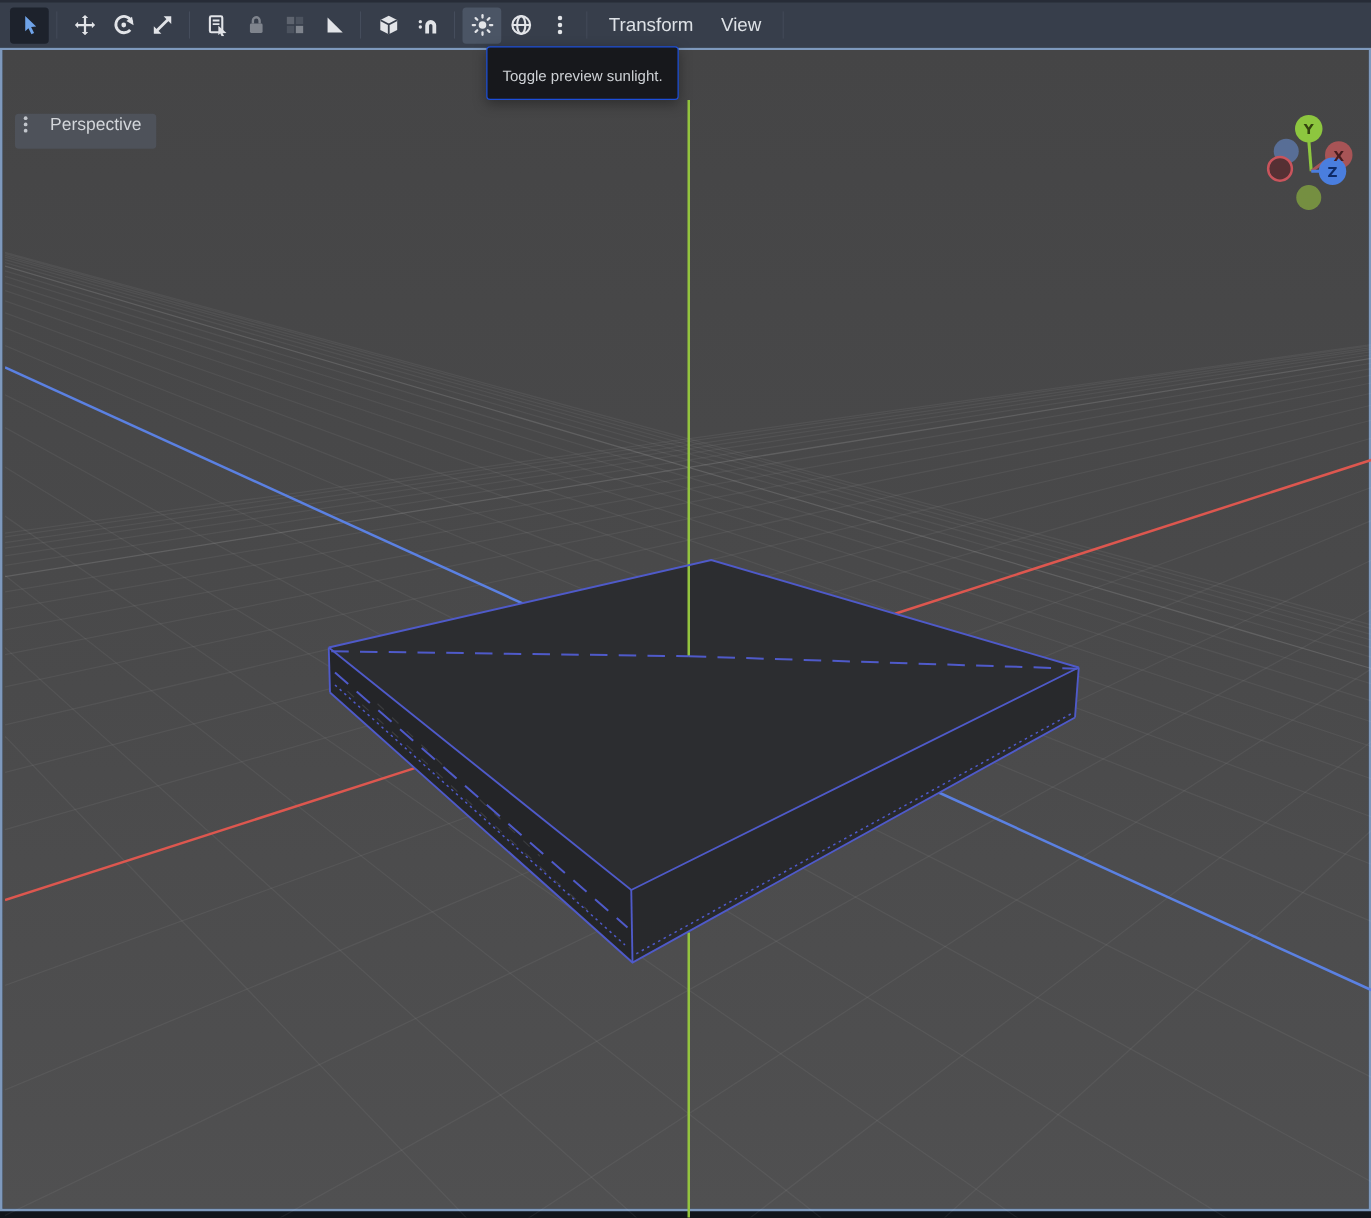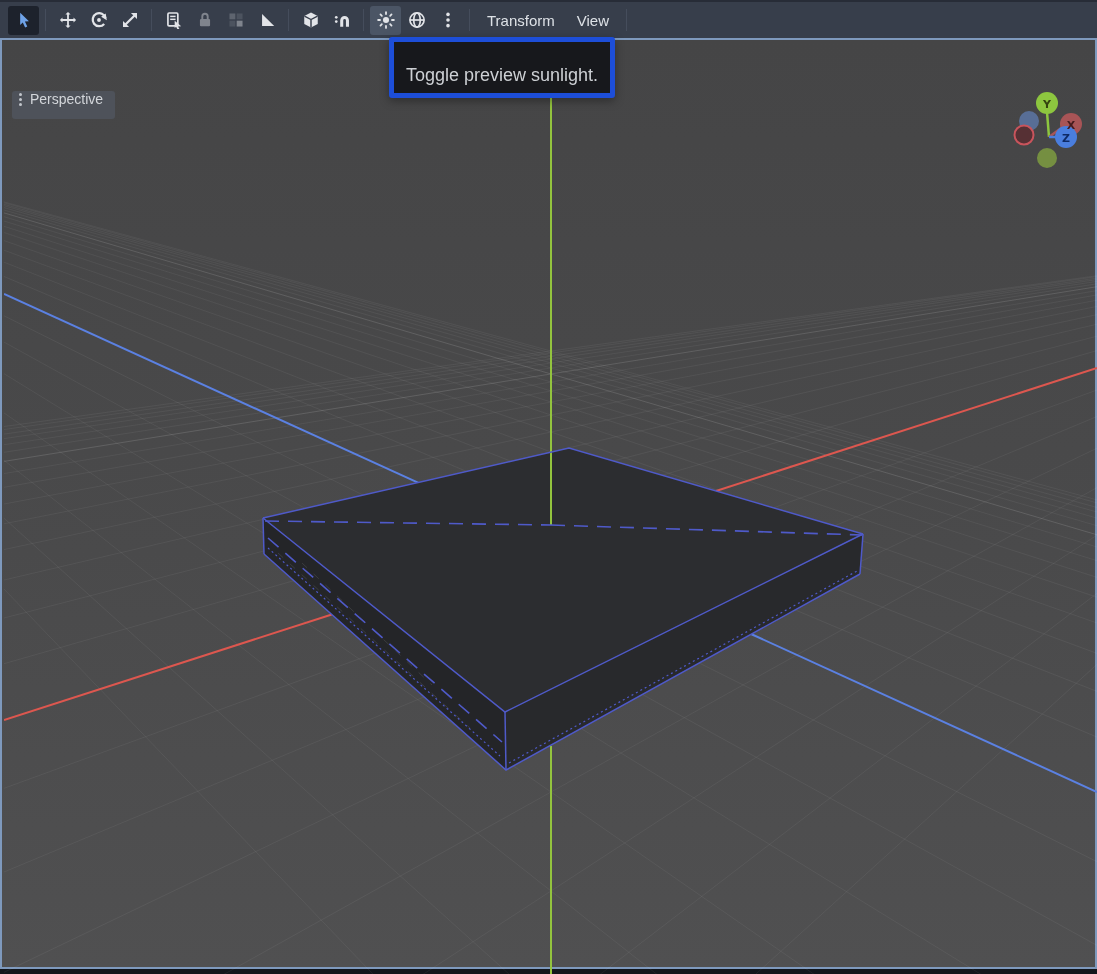--- a/index.html
+++ b/index.html
@@ -42,28 +42,28 @@
   .grid-line.major{stroke:var(--c-grid_major)}
   .axis{stroke-width:2;fill:none}
   .axis-x{stroke:var(--c-axis_x)} .axis-y{stroke:var(--c-axis_y)} .axis-z{stroke:var(--c-axis_z)}
   .face-top{fill:var(--c-box_top)} .face-left{fill:var(--c-box_left)} .face-right{fill:var(--c-box_right)}
   .sel{stroke:var(--c-selection);fill:none;stroke-width:1.5}
   .sel.dash{stroke-dasharray:14 9;stroke-width:1.6}
   .sel.dot{stroke-dasharray:2 3;stroke-width:1.2}
   .face-ghost{stroke:rgba(255,255,255,0.10);stroke-width:1;stroke-dasharray:7 9;fill:none}
 
   
-  .persp{position:absolute;left:10px;top:51px;height:28px;display:flex;align-items:center;gap:8px;
+  .persp{position:absolute;left:10px;top:51px;height:28px;display:flex;align-items:center;gap:18px;
     background:#4e525a;border-radius:3px;padding:0 12px 12px 7px;color:#d3d6da;font-size:14px;z-index:5}
   .persp .dots{display:flex;flex-direction:column;gap:2px}
   .persp .dots i{width:3px;height:3px;border-radius:50%;background:#c2c6cc;display:block}
 
   .tooltip{position:absolute;left:389px;top:37px;z-index:50;background:var(--c-tooltip_bg);
-    border:5px solid #1d4ed8;border-radius:3px;padding:22px 12px 7px 12px;color:var(--c-tooltip_text);
-    font-size:18px;line-height:22px;white-space:nowrap;box-shadow:0 3px 10px rgba(0,0,0,.35)}
+    border:1px solid #1d4ed8;border-radius:3px;padding:12px 12px 7px 12px;color:var(--c-tooltip_text);
+    font-size:12px;line-height:22px;white-space:nowrap;box-shadow:0 3px 10px rgba(0,0,0,.35)}
 
   .gz-lbl{font-size:11px;font-weight:bold;font-family:"DejaVu Sans",sans-serif}
 </style>
 </head>
 <body>
 
 <div class="wrap">
 
   <div class="toolbar">
 

